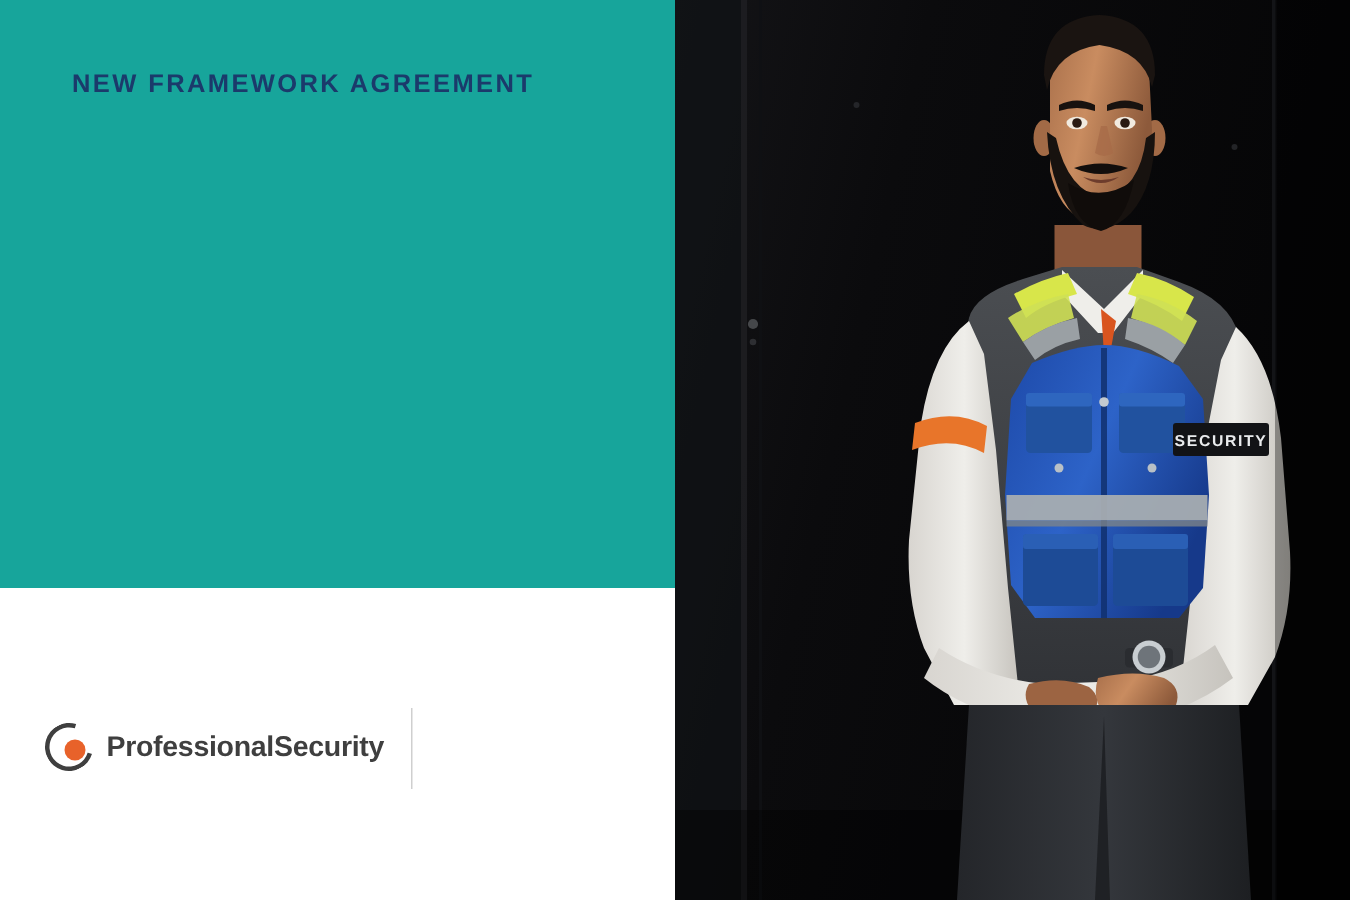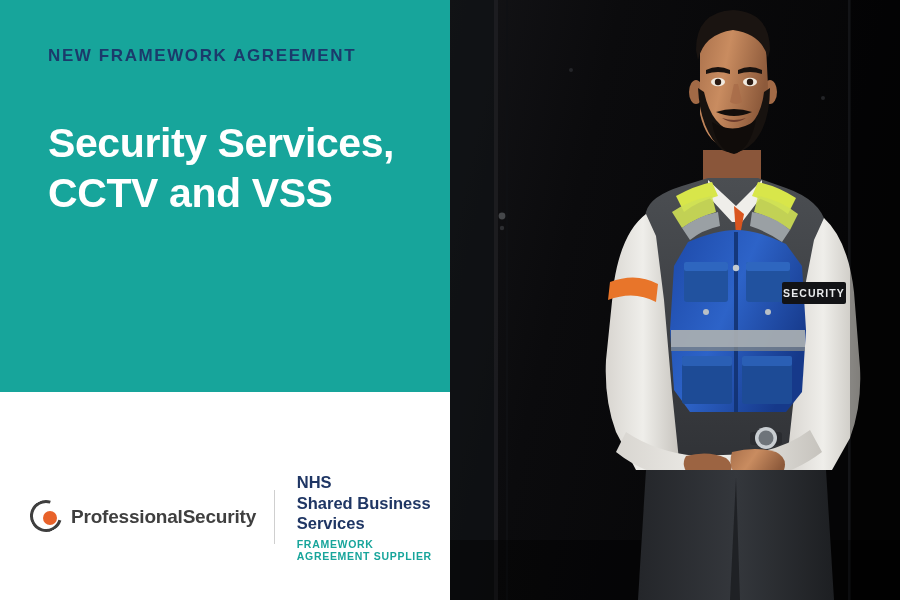--- a/index.html
+++ b/index.html
@@ -149,44 +149,35 @@
   }
   .photo svg { display: block; }
 </style>
 </head>
 <body>
 
 <div class="canvas">
 
   <div class="left-panel">
     <div class="eyebrow">NEW FRAMEWORK AGREEMENT</div>
-    <div class="headline">
-      <span>Security Services,</span><br>
-      <span>CCTV and VSS</span>
-    </div>
   </div>
 
   <div class="logo-band">
     <div class="logo-row">
 
       <div class="ps-logo">
         <div class="ps-mark">
           <div class="ring"></div>
           <div class="dot"></div>
         </div>
         <div class="ps-text"><span>Professional</span><span>Security</span></div>
       </div>
 
       <div class="divider"></div>
 
-      <div class="nhs-block">
-        <div class="nhs-line1">NHS</div>
-        <div class="nhs-line2">Shared Business Services</div>
-        <div class="nhs-line3">FRAMEWORK AGREEMENT SUPPLIER</div>
-      </div>
 
     </div>
   </div>
 
   <div class="photo">
     <svg width="450" height="600" viewBox="0 0 450 600" xmlns="http://www.w3.org/2000/svg" aria-hidden="true">
       <defs>
         <linearGradient id="wallg" x1="0" y1="0" x2="1" y2="0.3">
           <stop offset="0" stop-color="#141417"></stop>
           <stop offset="0.35" stop-color="#0b0b0d"></stop>

